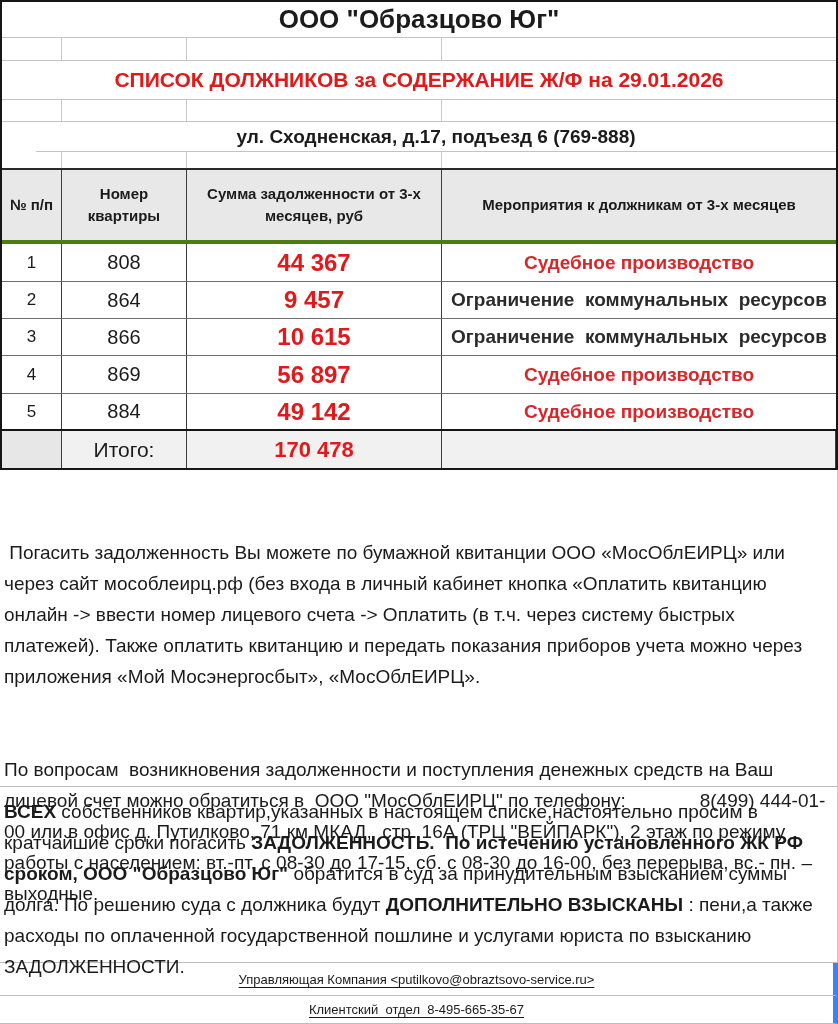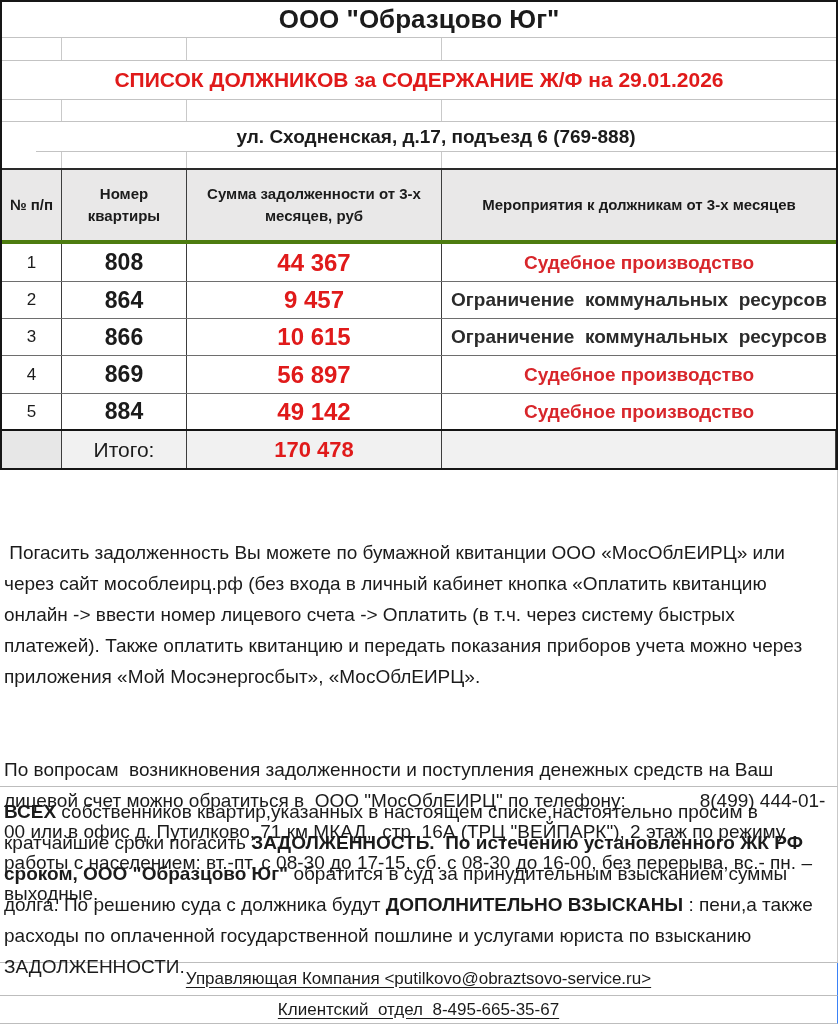--- a/index.html
+++ b/index.html
@@ -30,41 +30,41 @@
   .cell { display: flex; align-items: center; justify-content: center; text-align: center;
           border-right: 1px solid #3d3d3d; padding: 2px 6px; }
   .cell:last-child { border-right: none; }
 
   .data-row { border-bottom: 1px solid #6e6e6e; }
   .data-row.r1 { height: 38px; } .data-row.r2 { height: 37px; }
   .data-row.r3 { height: 37px; } .data-row.r4 { height: 38px; }
   .data-row.r5 { height: 37px; border-bottom: 2px solid #141414; }
 
   .num-cell { font-size: 17px; }
-  .apt-cell { font-weight: bold; font-size: 23px; }
+  .apt-cell { font-weight: normal; font-size: 20px; }
   .sum-cell { font-weight: bold; font-size: 24px; color: #e01a1a; }
   .act-cell { font-weight: bold; font-size: 19px; white-space: pre-wrap; color: #2b2b2b; }
   .act-red  { color: #d8262b; }
 
   .total-row { height: 37px; background: #f1f1f1; }
   .total-row .cell { border-right: 1px solid #3d3d3d; }
   .total-row .first { background: #e7e7e7; }
   .total-label { font-weight: normal; font-size: 21px; }
   .total-sum   { font-weight: bold; font-size: 22px; color: #e01a1a; }
 
   
   .lower { width: 838px; }
   .text-block { border-right: 1px solid #c9c9c9; border-bottom: 1px solid #bdbdbd;
                 font-size: 19px; line-height: 31px; white-space: pre-wrap; }
   .info-block  { height: 317px; padding: 5px 8px 16px 4px; }
   .warn-block  { height: 176px; padding: 9px 8px 0 4px; }
   .bold { font-weight: bold; }
 
-  .footer-row { border-right: 1px solid #3b82f6; border-bottom: 1px solid #bdbdbd;
-                display: flex; align-items: center; justify-content: center; font-size: 17px; }
+  .footer-row { border-right: 5px solid #3b82f6; border-bottom: 1px solid #bdbdbd;
+                display: flex; align-items: center; justify-content: center; font-size: 13px; }
   .footer-row.f1 { height: 33px; }
   .footer-row.f2 { height: 28px; }
   .footer-row span { text-decoration: underline; text-underline-offset: 3px; white-space: pre; }
 </style>
 </head>
 <body>
 
 <div class="sheet">
 
   <div class="top-block">

